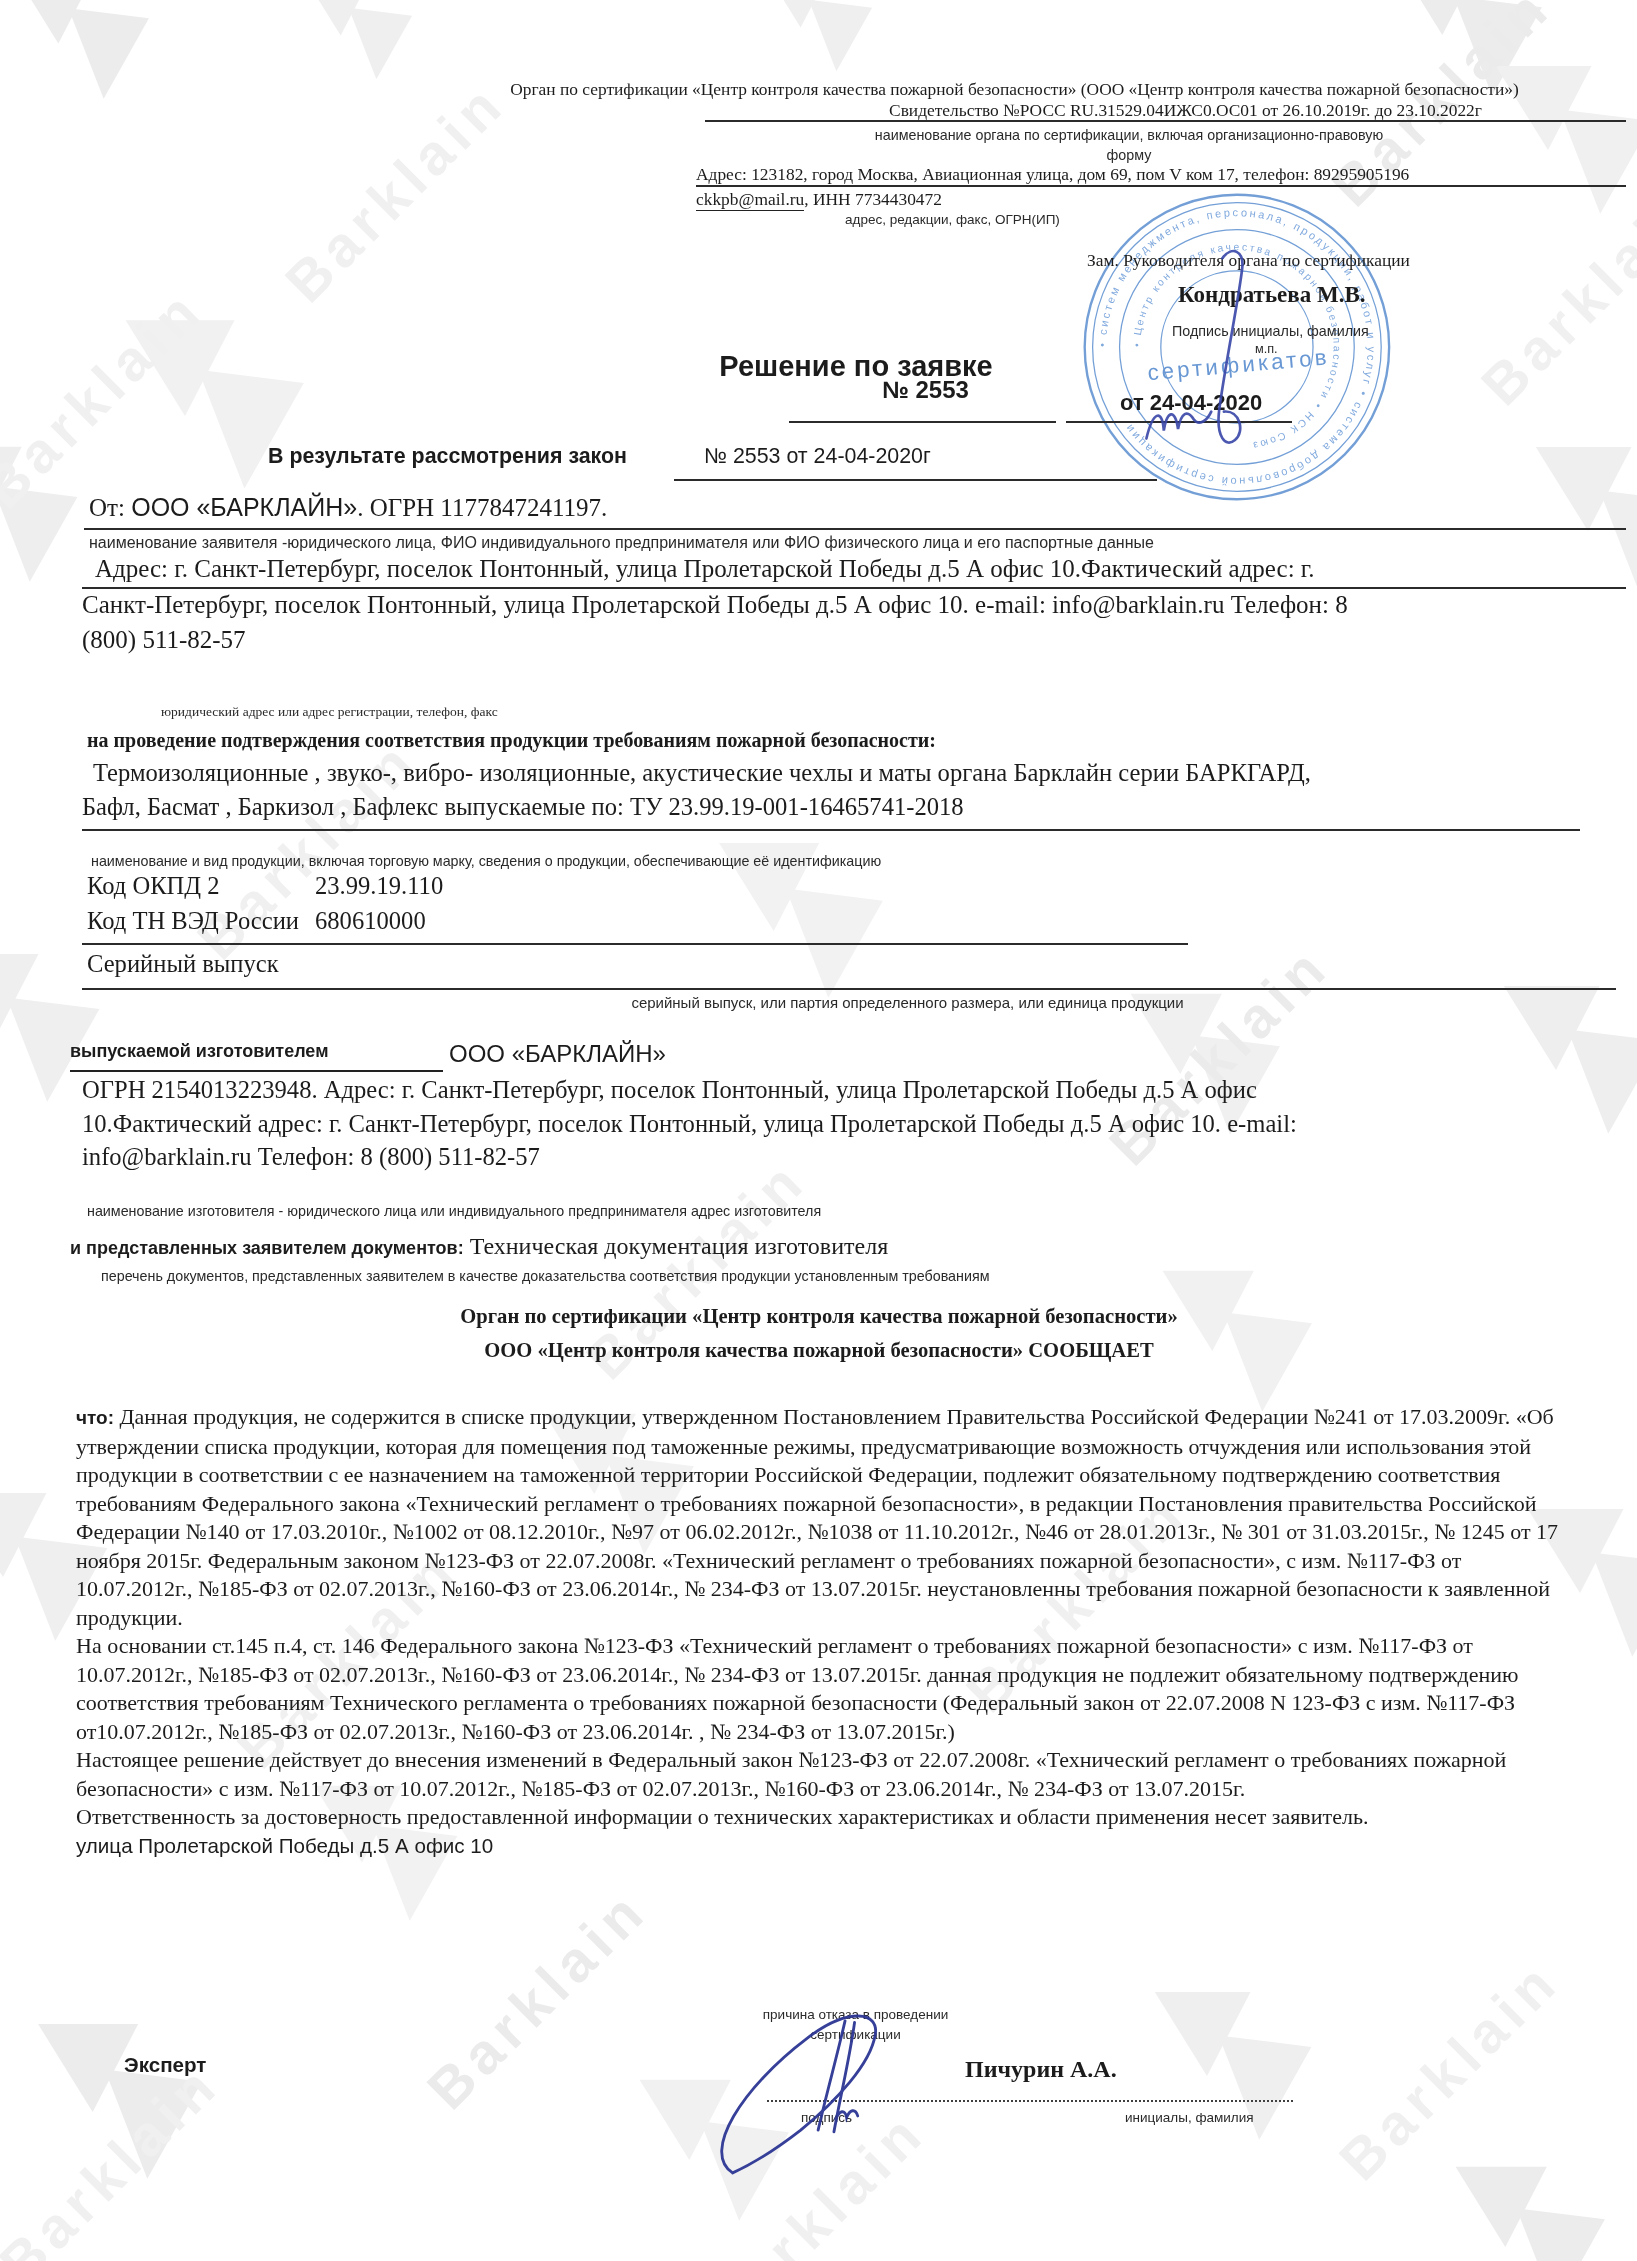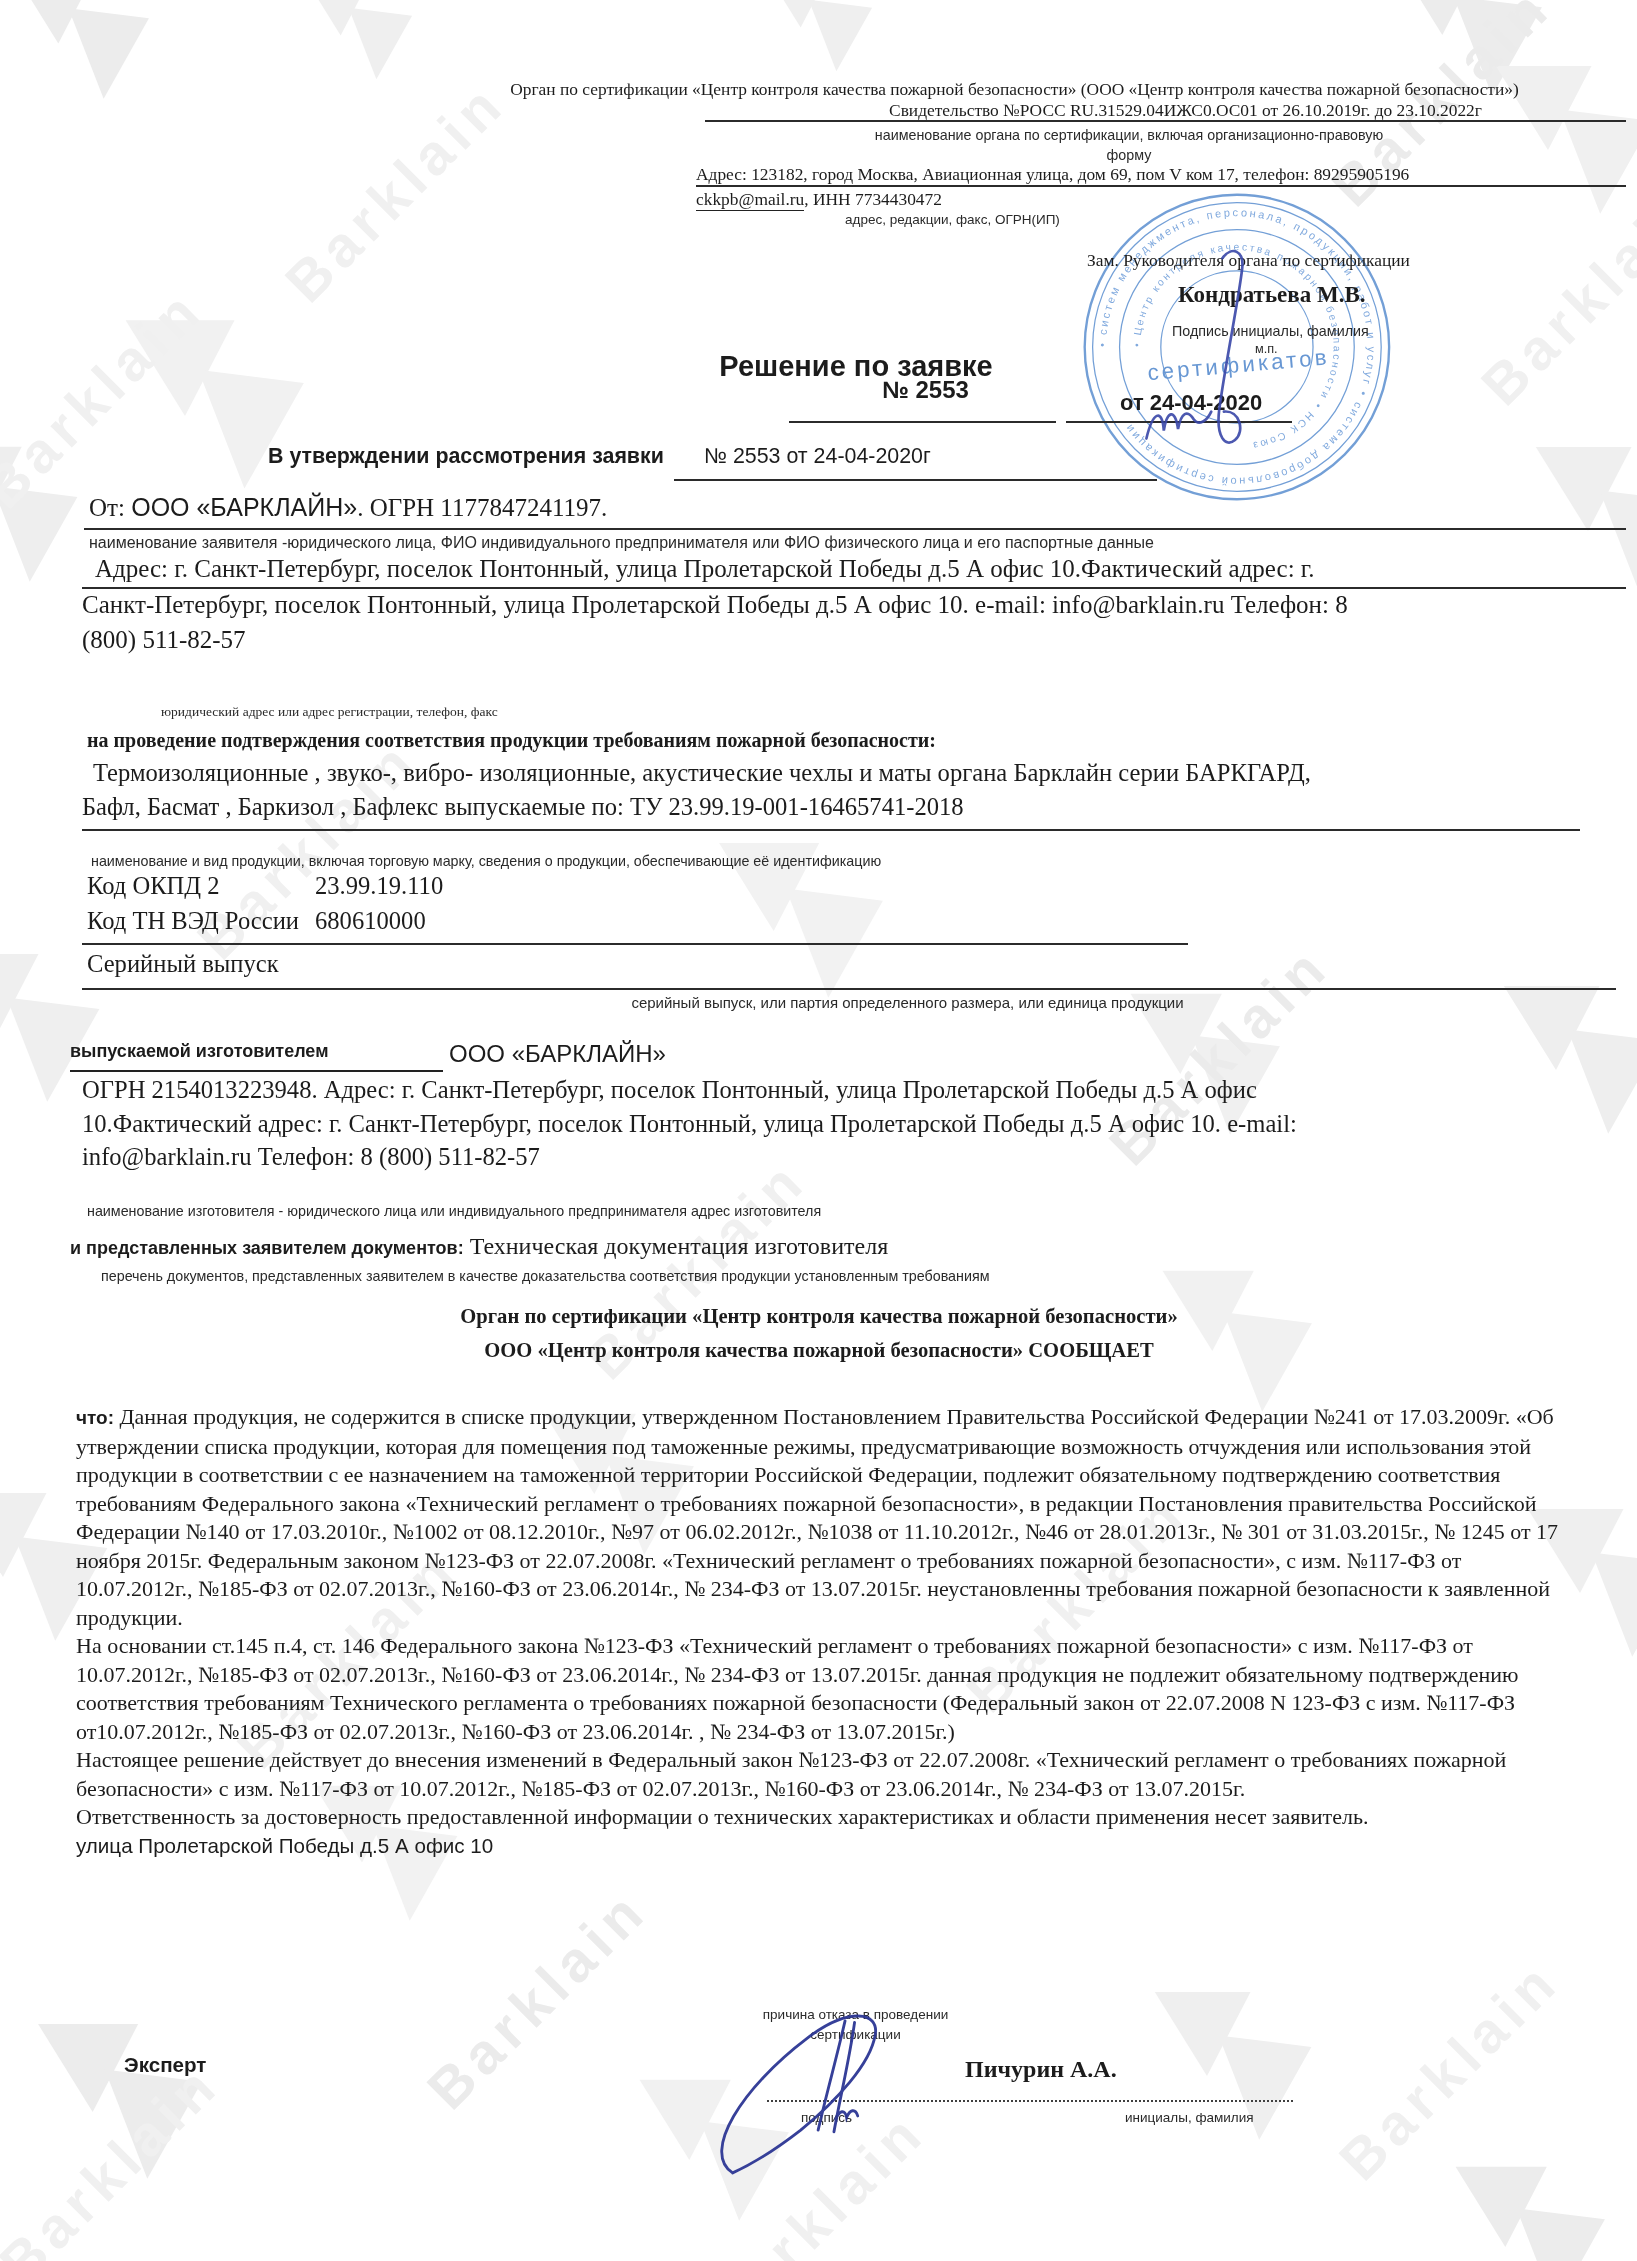--- a/index.html
+++ b/index.html
@@ -221,21 +221,21 @@
   <svg class="abs" style="left:1129px;top:242px" width="174" height="238" viewBox="0 0 220 300">
     <g fill="none" stroke="#3947a8" stroke-width="3.4" stroke-linecap="round" opacity="0.9">
       <path d="M118,20 C130,4 146,10 143,34 C138,76 122,152 114,212 C110,246 122,260 134,250 C147,239 140,212 120,214"></path>
       <path d="M22,248 C30,214 42,209 44,238 C48,213 58,209 62,236 C66,215 74,211 82,224 C88,232 98,227 104,214"></path>
     </g>
   </svg>
 
   <div class="abs sans b ctr" style="left:555px;top:350px;width:602px;font-size:29px">Решение по заявке</div>
   <div class="abs sans b ctr" style="left:751px;top:376px;width:349px;font-size:24px">№ 2553</div>
   <div class="rule" style="left:789px;top:421px;width:267px;height:2.4px"></div>
-  <div class="abs sans b" style="left:268px;top:444px;font-size:21.4px">В утверждении рассмотрения заявки</div>
+  <div class="abs sans b" style="left:268px;top:444px;font-size:21.4px">В результате рассмотрения закон</div>
   <div class="abs sans" style="left:704px;top:444px;font-size:21.4px;font-weight:500">№ 2553 от 24-04-2020г</div>
   <div class="rule" style="left:674px;top:479px;width:483px;height:1.6px"></div>
 
   <div class="abs" style="left:89px;top:493px;font-size:25px"><span class="serif">От: </span><span class="sans">ООО  «БАРКЛАЙН»</span><span class="serif">. ОГРН 1177847241197.</span></div>
   <div class="rule" style="left:84px;top:528px;width:1542px;height:2.4px"></div>
   <div class="abs sans cap" style="left:89px;top:534px;font-size:16px">наименование заявителя -юридического лица, ФИО индивидуального предпринимателя или ФИО физического лица и его паспортные данные</div>
   <div class="abs serif" style="left:95px;top:555px;font-size:25px">Адрес: г. Санкт-Петербург,  поселок Понтонный,  улица Пролетарской Победы д.5 А офис 10.Фактический адрес: г.</div>
   <div class="rule" style="left:82px;top:587px;width:1544px;height:1.6px"></div>
   <div class="abs serif" style="left:82px;top:591px;font-size:25px">Санкт-Петербург,  поселок Понтонный,  улица Пролетарской Победы д.5 А офис 10. e-mail: info@barklain.ru Телефон: 8</div>
   <div class="abs serif" style="left:82px;top:626px;font-size:25px">(800) 511-82-57</div>

